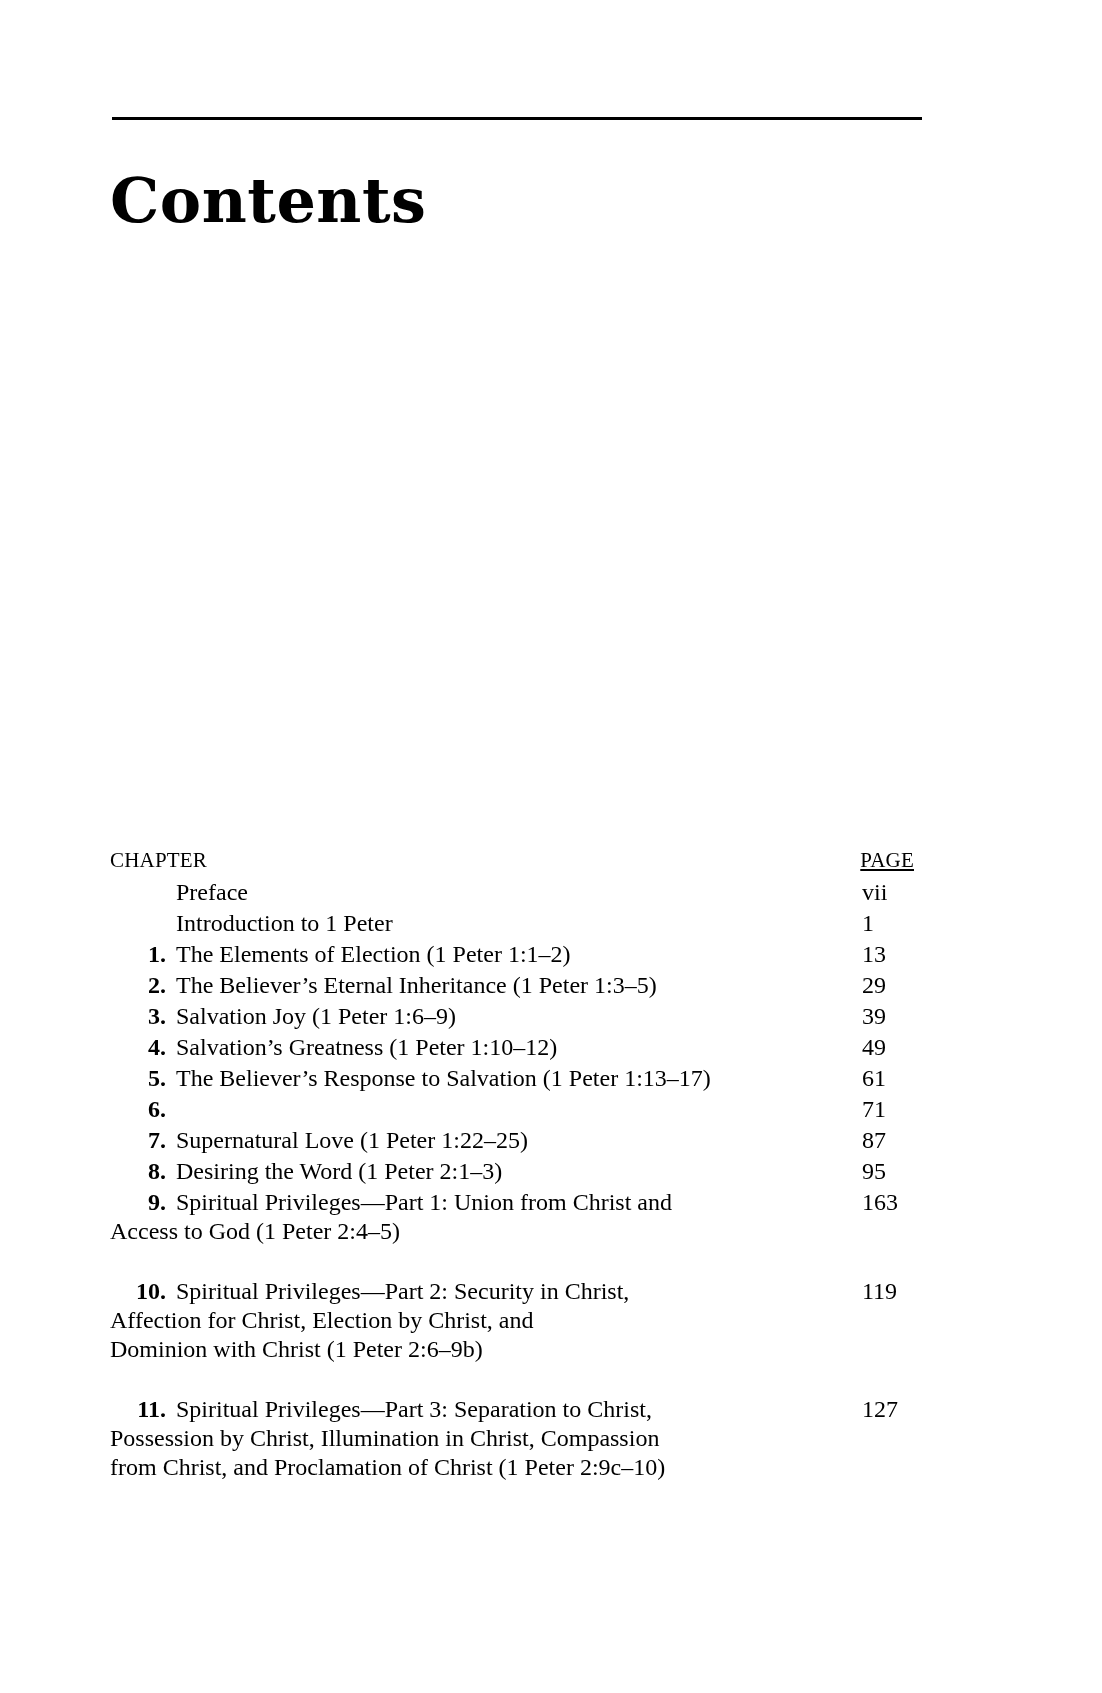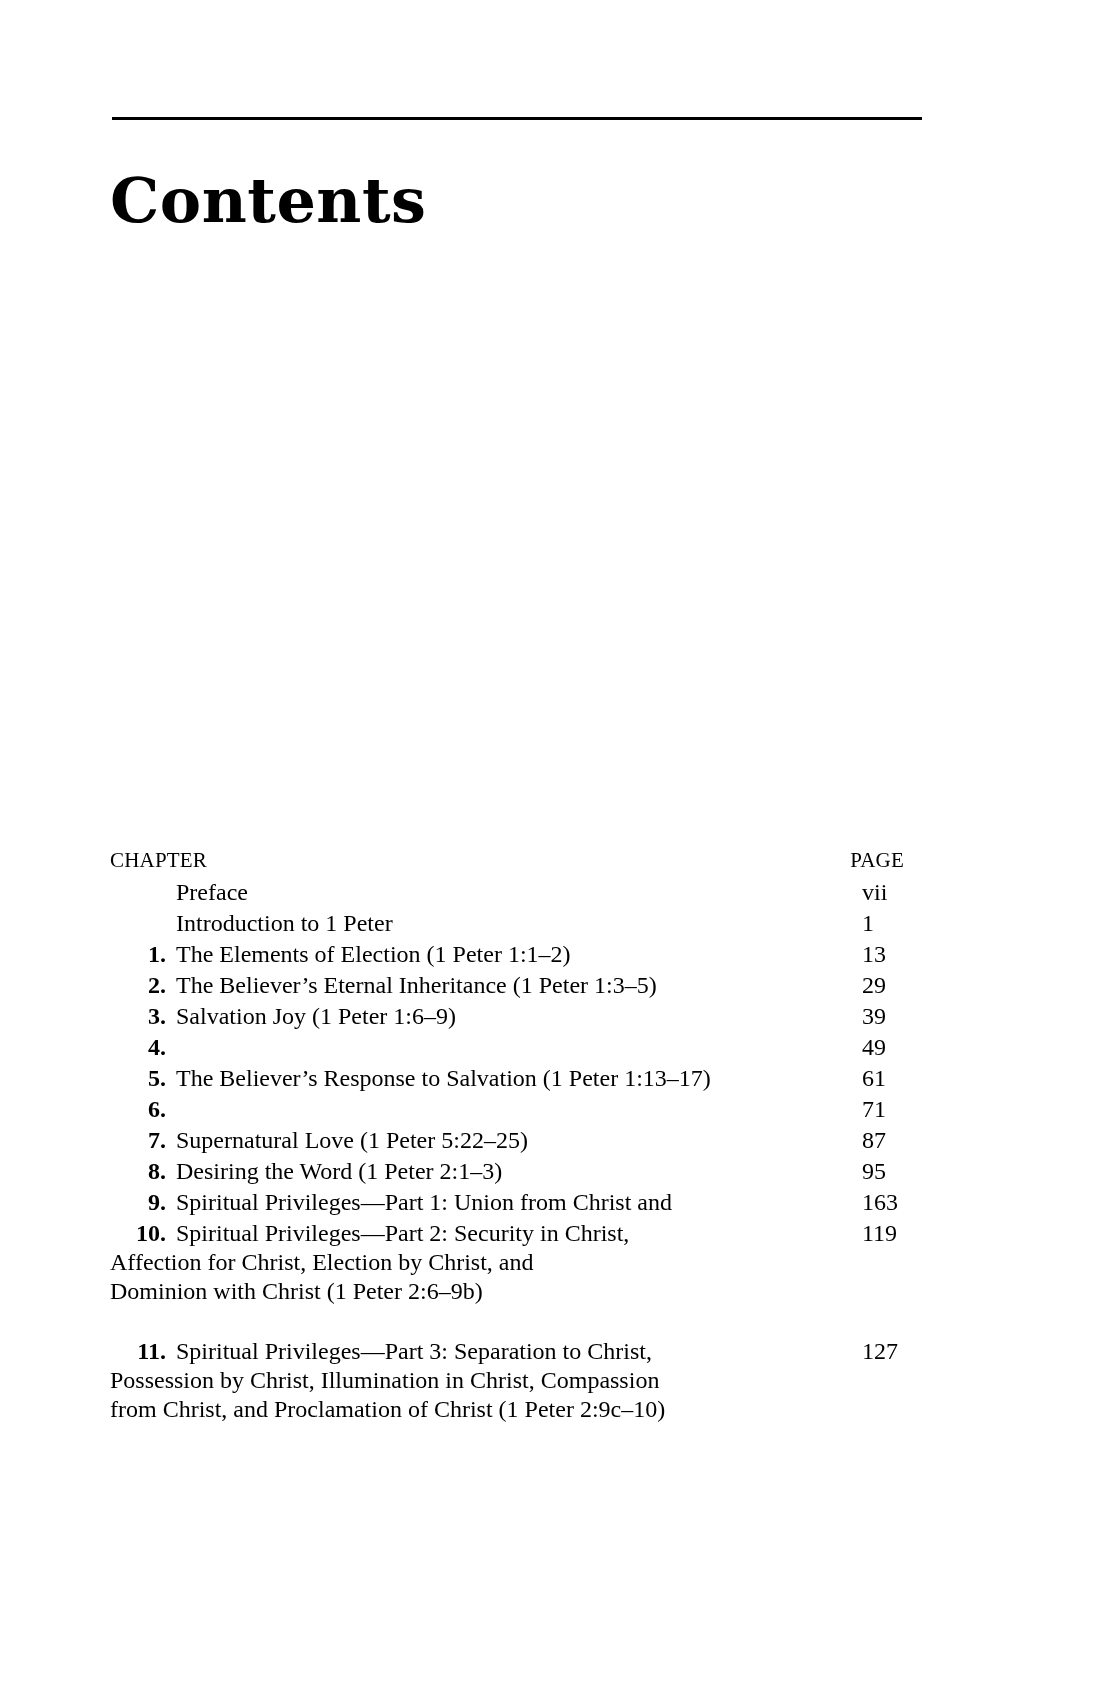--- a/index.html
+++ b/index.html
@@ -52,22 +52,23 @@
     font-size: 21px;
     letter-spacing: 0.2px;
   }
   .col-heads .chapter-head {
     position: absolute;
     left: 0;
     top: 0;
   }
   .col-heads .page-head {
     position: absolute;
-    right: 18px;
-    top: 0;
+    right: 8px;
+    top: 0;
+    text-decoration: underline;
   }
   .entry {
     position: relative;
     margin-top: 2px;
     min-height: 29px;
   }
   .entry .num {
     position: absolute;
     left: 0;
     top: 0;
@@ -147,56 +148,60 @@
     <div class="entry">
       <span class="num">3.</span>
       <span class="title">
         <span>Salvation Joy (1 Peter 1:6–9)</span>
       </span>
       <span class="pg">39</span>
     </div>
 
     <div class="entry">
       <span class="num">4.</span>
+      <span class="title">
+        <span>Salvation’s Greatness (1 Peter 1:10–12)</span>
+      </span>
       <span class="pg">49</span>
     </div>
 
     <div class="entry">
       <span class="num">5.</span>
       <span class="title">
         <span>The Believer’s Response to Salvation (1 Peter 1:13–17)</span>
       </span>
       <span class="pg">61</span>
     </div>
 
     <div class="entry">
       <span class="num">6.</span>
       <span class="pg">71</span>
     </div>
 
     <div class="entry">
       <span class="num">7.</span>
       <span class="title">
-        <span>Supernatural Love (1 Peter 5:22–25)</span>
+        <span>Supernatural Love (1 Peter 1:22–25)</span>
       </span>
       <span class="pg">87</span>
     </div>
 
     <div class="entry">
       <span class="num">8.</span>
       <span class="title">
         <span>Desiring the Word (1 Peter 2:1–3)</span>
       </span>
       <span class="pg">95</span>
     </div>
 
     <div class="entry">
       <span class="num">9.</span>
       <span class="title">
         <span>Spiritual Privileges—Part 1: Union from Christ and</span>
+        <span class="cont">Access to God (1 Peter 2:4–5)</span>
       </span>
       <span class="pg">163</span>
     </div>
 
     <div class="entry">
       <span class="num">10.</span>
       <span class="title">
         <span>Spiritual Privileges—Part 2: Security in Christ,</span>
         <span class="cont">Affection for Christ, Election by Christ, and</span>
         <span class="cont">Dominion with Christ  (1 Peter 2:6–9b)</span>

